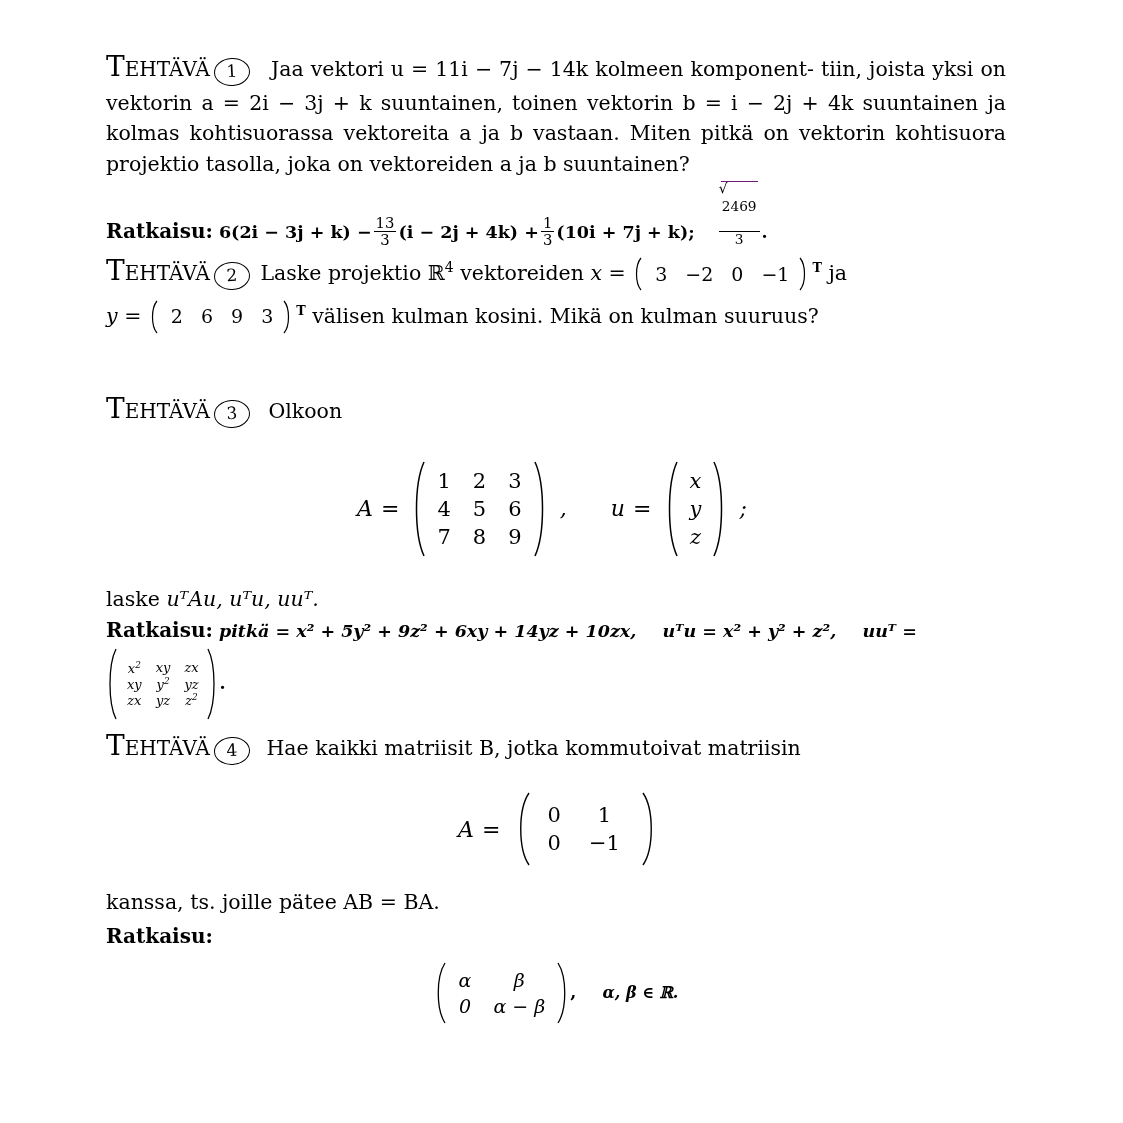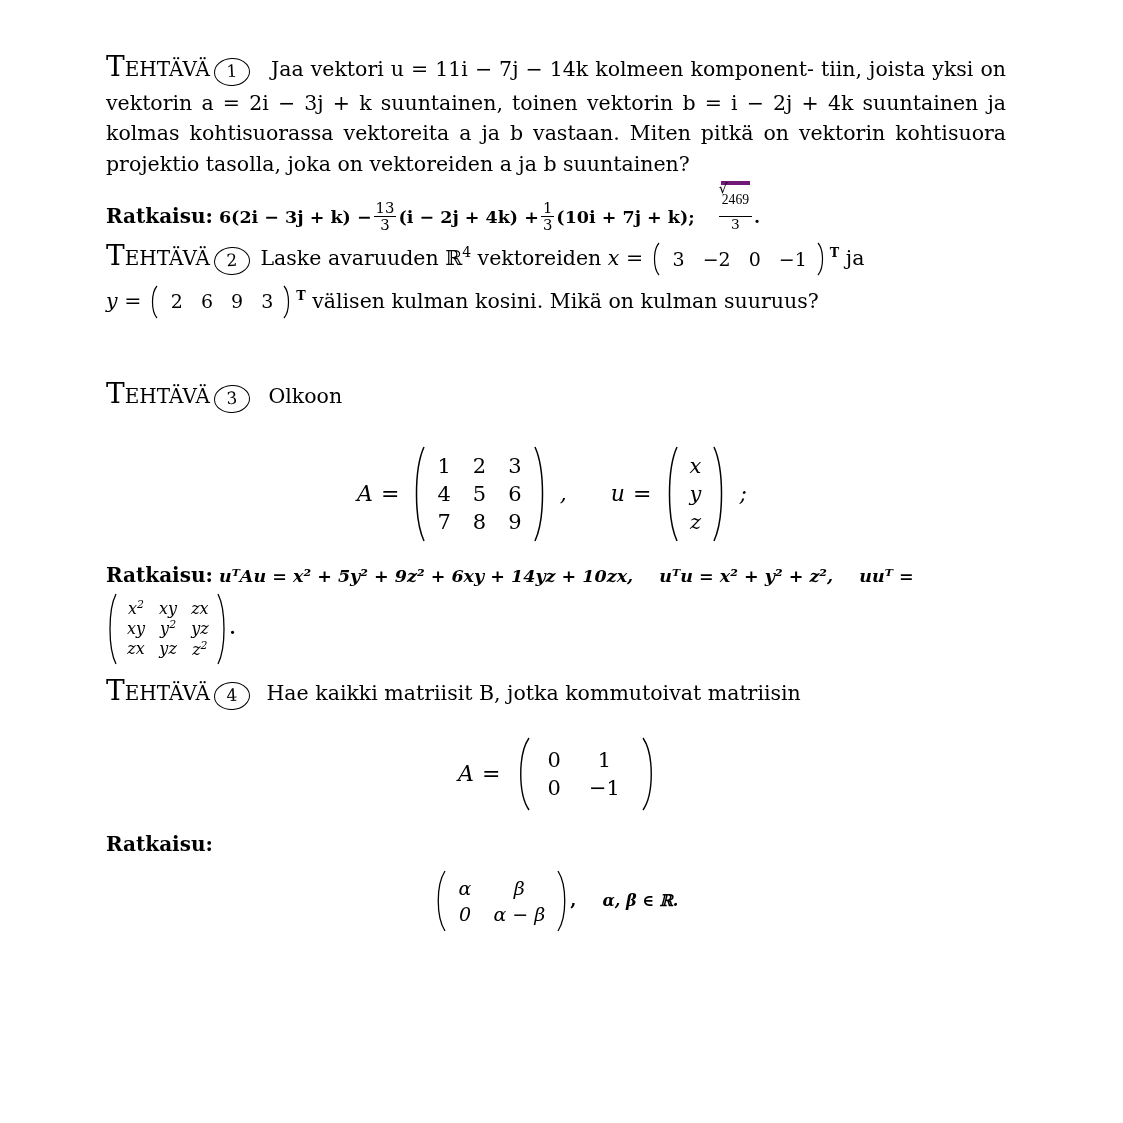--- a/index.html
+++ b/index.html
@@ -85,24 +85,23 @@
     padding-left: 0.52em;
   }
   .sqrt::before {
     content: "\221A";
     position: absolute;
     left: 0;
     top: -0.04em;
     font-size: 1em;
   }
   .sqrt > .rad {
-    border-top: 4px solid #701a75;
-    display: inline-block;
-    padding: 8px 1px;
-    font-family: Liberation Serif, serif;
+    border-top: 1px solid #701a75;
+    display: inline-block;
+    padding: 17px 1px;
   }
 
   
   .mathblock {
     text-align: center;
     margin: 20px 0 18px 0;
   }
   .matrix-wrap {
     display: inline-flex;
     align-items: center;
@@ -129,21 +128,21 @@
   }
   table.mtx.num td { font-style: normal; }
   .eqlabel {
     font-style: italic;
     font-size: 22px;
     padding-right: 8px;
     vertical-align: middle;
     display: inline-block;
   }
   .inline-mtx table.mtx td {
-    font-size: 16px;
+    font-size: 13px;
     padding: 0px 7px;
   }
   .rowvec {
     display: inline-flex;
     align-items: center;
     vertical-align: middle;
   }
   .rowvec table.mtx td { font-size: 19px; padding: 0 9px; }
   .spacer-lg { height: 54px; }
   .line-block { font-size: 20.5px; line-height: 1.5; }
@@ -166,21 +165,21 @@
       <div class="ratkaisu-line">
         <span class="ratk-label">Ratkaisu:</span>
         <span class="small-math">6(2i − 3j + k) −</span><span class="frac"><span class="num">13</span><span class="den">3</span></span><span class="small-math">(i − 2j + 4k) +</span><span class="frac"><span class="num">1</span><span class="den">3</span></span><span class="small-math">(10i + 7j + k);</span>
         <span style="display:inline-block;width:16px"></span><span class="frac" style="font-size:0.72em"><span class="num sqrt"><span class="rad">2469</span></span><span class="den">3</span></span><span class="small-math">.</span>
       </div>
     </div>
 
     <div style="margin-top:2px">
       <div class="line-block">
         <span class="tehtava-label">Tehtävä</span><span class="circnum">2</span>
-        <span>Laske avaruuden</span>
+        <span>Laske projektio</span>
         <span><span>ℝ</span><sup class="tt">4</sup></span>
         <span>vektoreiden</span>
         <span class="mathit">x</span>
         <span>=</span>
         <span class="rowvec">
           <span class="paren">
             <svg width="11" height="34" viewBox="0 0 11 34">
                 <path d="M9 1 C3 8, 3 26, 9 33" stroke="#000" stroke-width="1.2" fill="none"></path>
               </svg>
           </span>
@@ -296,24 +295,28 @@
             </table>
           <span class="paren">
             <svg width="14" height="98" viewBox="0 0 14 98">
                 <path d="M2 2 C12 24, 12 74, 2 96" stroke="#000" stroke-width="1.5" fill="none"></path>
               </svg>
           </span>
         </span>
         <span class="eqlabel mathrm" style="padding-left:8px">;</span>
       </div>
 
+      <div class="line-block" style="margin-top:26px">
+        <span>laske</span>
+        <span class="mathit">uᵀAu, uᵀu, uuᵀ.</span>
+      </div>
 
       <div class="ratkaisu-line">
         <span class="ratk-label">Ratkaisu:</span>
-        <span class="small-math mathit">uᵀAu = x² + 5y² + 9z² + 6xy + 14yz + 10zx,</span>
+        <span class="small-math mathit">pitkä = x² + 5y² + 9z² + 6xy + 14yz + 10zx,</span>
         <span style="display:inline-block;width:14px"></span>
         <span class="small-math mathit">uᵀu = x² + y² + z²,</span>
         <span style="display:inline-block;width:14px"></span>
         <span class="small-math mathit">uuᵀ =</span>
       </div>
       <div class="inline-mtx" style="margin-top:2px">
         <span class="matrix-wrap">
           <span class="paren">
             <svg width="12" height="74" viewBox="0 0 12 74">
                 <path d="M10 2 C2 18, 2 56, 10 72" stroke="#000" stroke-width="1.3" fill="none"></path>
@@ -374,20 +377,21 @@
           </tbody>
             </table>
           <span class="paren">
             <svg width="18" height="76" viewBox="0 0 18 76">
                 <path d="M3 2 C14 18, 14 58, 3 74" stroke="#000" stroke-width="1.4" fill="none"></path>
               </svg>
           </span>
         </span>
       </div>
 
+      <div class="line-block" style="margin-top:20px">kanssa, ts. joille pätee AB = BA.</div>
 
       <div class="ratkaisu-line" style="margin-top:4px">
         <span class="ratk-label">Ratkaisu:</span>
       </div>
 
       <div class="mathblock" style="margin-top:10px">
         <span class="matrix-wrap">
           <span class="paren">
             <svg width="13" height="64" viewBox="0 0 13 64">
                 <path d="M11 2 C2 16, 2 48, 11 62" stroke="#000" stroke-width="1.3" fill="none"></path>

